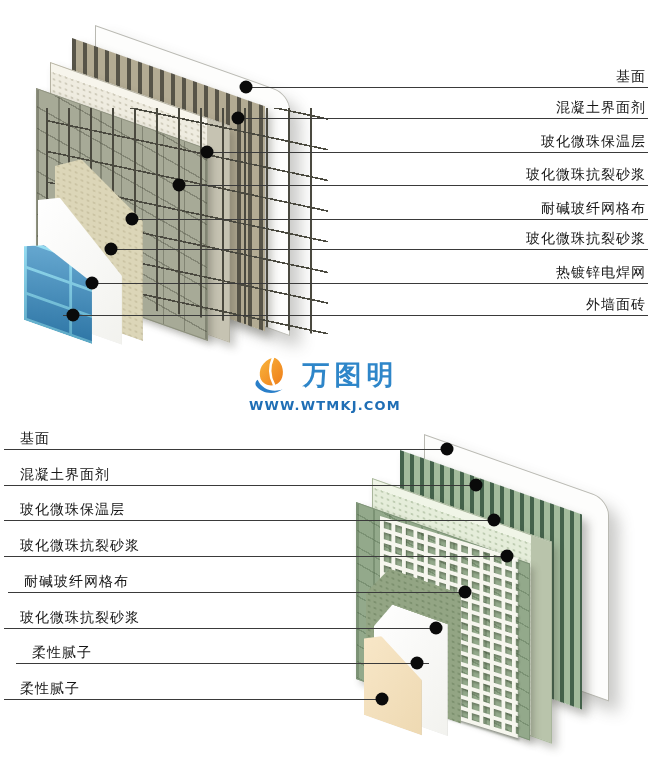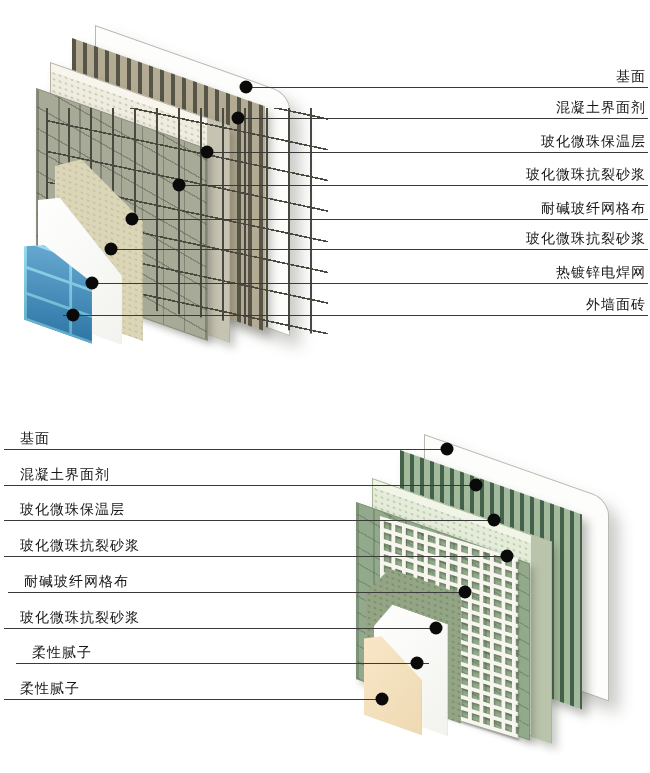--- a/index.html
+++ b/index.html
@@ -119,20 +119,35 @@
     <i class="dot" style="left:238px;top:118px;"></i>
     <i class="dot" style="left:207px;top:152px;"></i>
     <i class="dot" style="left:179px;top:185px;"></i>
     <i class="dot" style="left:132px;top:219px;"></i>
     <i class="dot" style="left:111px;top:249px;"></i>
     <i class="dot" style="left:92px;top:283px;"></i>
     <i class="dot" style="left:73px;top:315px;"></i>
   </section>
 
   <div class="logo" style="left:230px;top:354px;width:190px;">
+    <div class="logo-row">
+      <svg width="42" height="42" viewBox="0 0 44 44">
+        <defs>
+          <linearGradient id="og" x1="0" y1="0" x2="1" y2="1">
+            <stop offset="0" stop-color="#f9b53c"></stop>
+              <stop offset="1" stop-color="#ee7d1a"></stop>
+          </linearGradient>
+        </defs>
+        <path d="M6 27 C10 37 22 41 32 37 C24 43 10 42 4 33 C3 31 4 28 6 27 Z" fill="#2a7fc9"></path>
+        <path d="M22 4 C11 7 6 17 9 26 C12 33 21 35 27 31 C33 27 34 17 30 10 C28 6 25 4 22 4 Z" fill="url(#og)"></path>
+        <path d="M22 4 C18 13 18 23 23 32" stroke="#ffffff" stroke-width="2.6" fill="none" stroke-linecap="round"></path>
+      </svg>
+      <span class="brand">万图明</span>
+    </div>
+    <div class="url">WWW.WTMKJ.COM</div>
   </div>
 
   <section>
 
     <div class="panel base-panel" style="left:424px;top:434px;width:183px;height:200px;z-index:1;"></div>
     <div class="panel striped-b" style="left:400px;top:450px;width:182px;height:195px;z-index:2;"></div>
     <div class="panel insul-b" style="left:372px;top:478px;width:178px;height:200px;z-index:3;"></div>
     <div class="panel mortar-b" style="left:356px;top:502px;width:172px;height:175px;z-index:4;"></div>
     <div class="panel glassmesh" style="left:380px;top:516px;width:138px;height:180px;z-index:5;transform:skewY(17deg);"></div>
     <div class="panel trap clipM greencoat" style="left:366px;top:560px;width:95px;height:130px;z-index:6;"></div>

